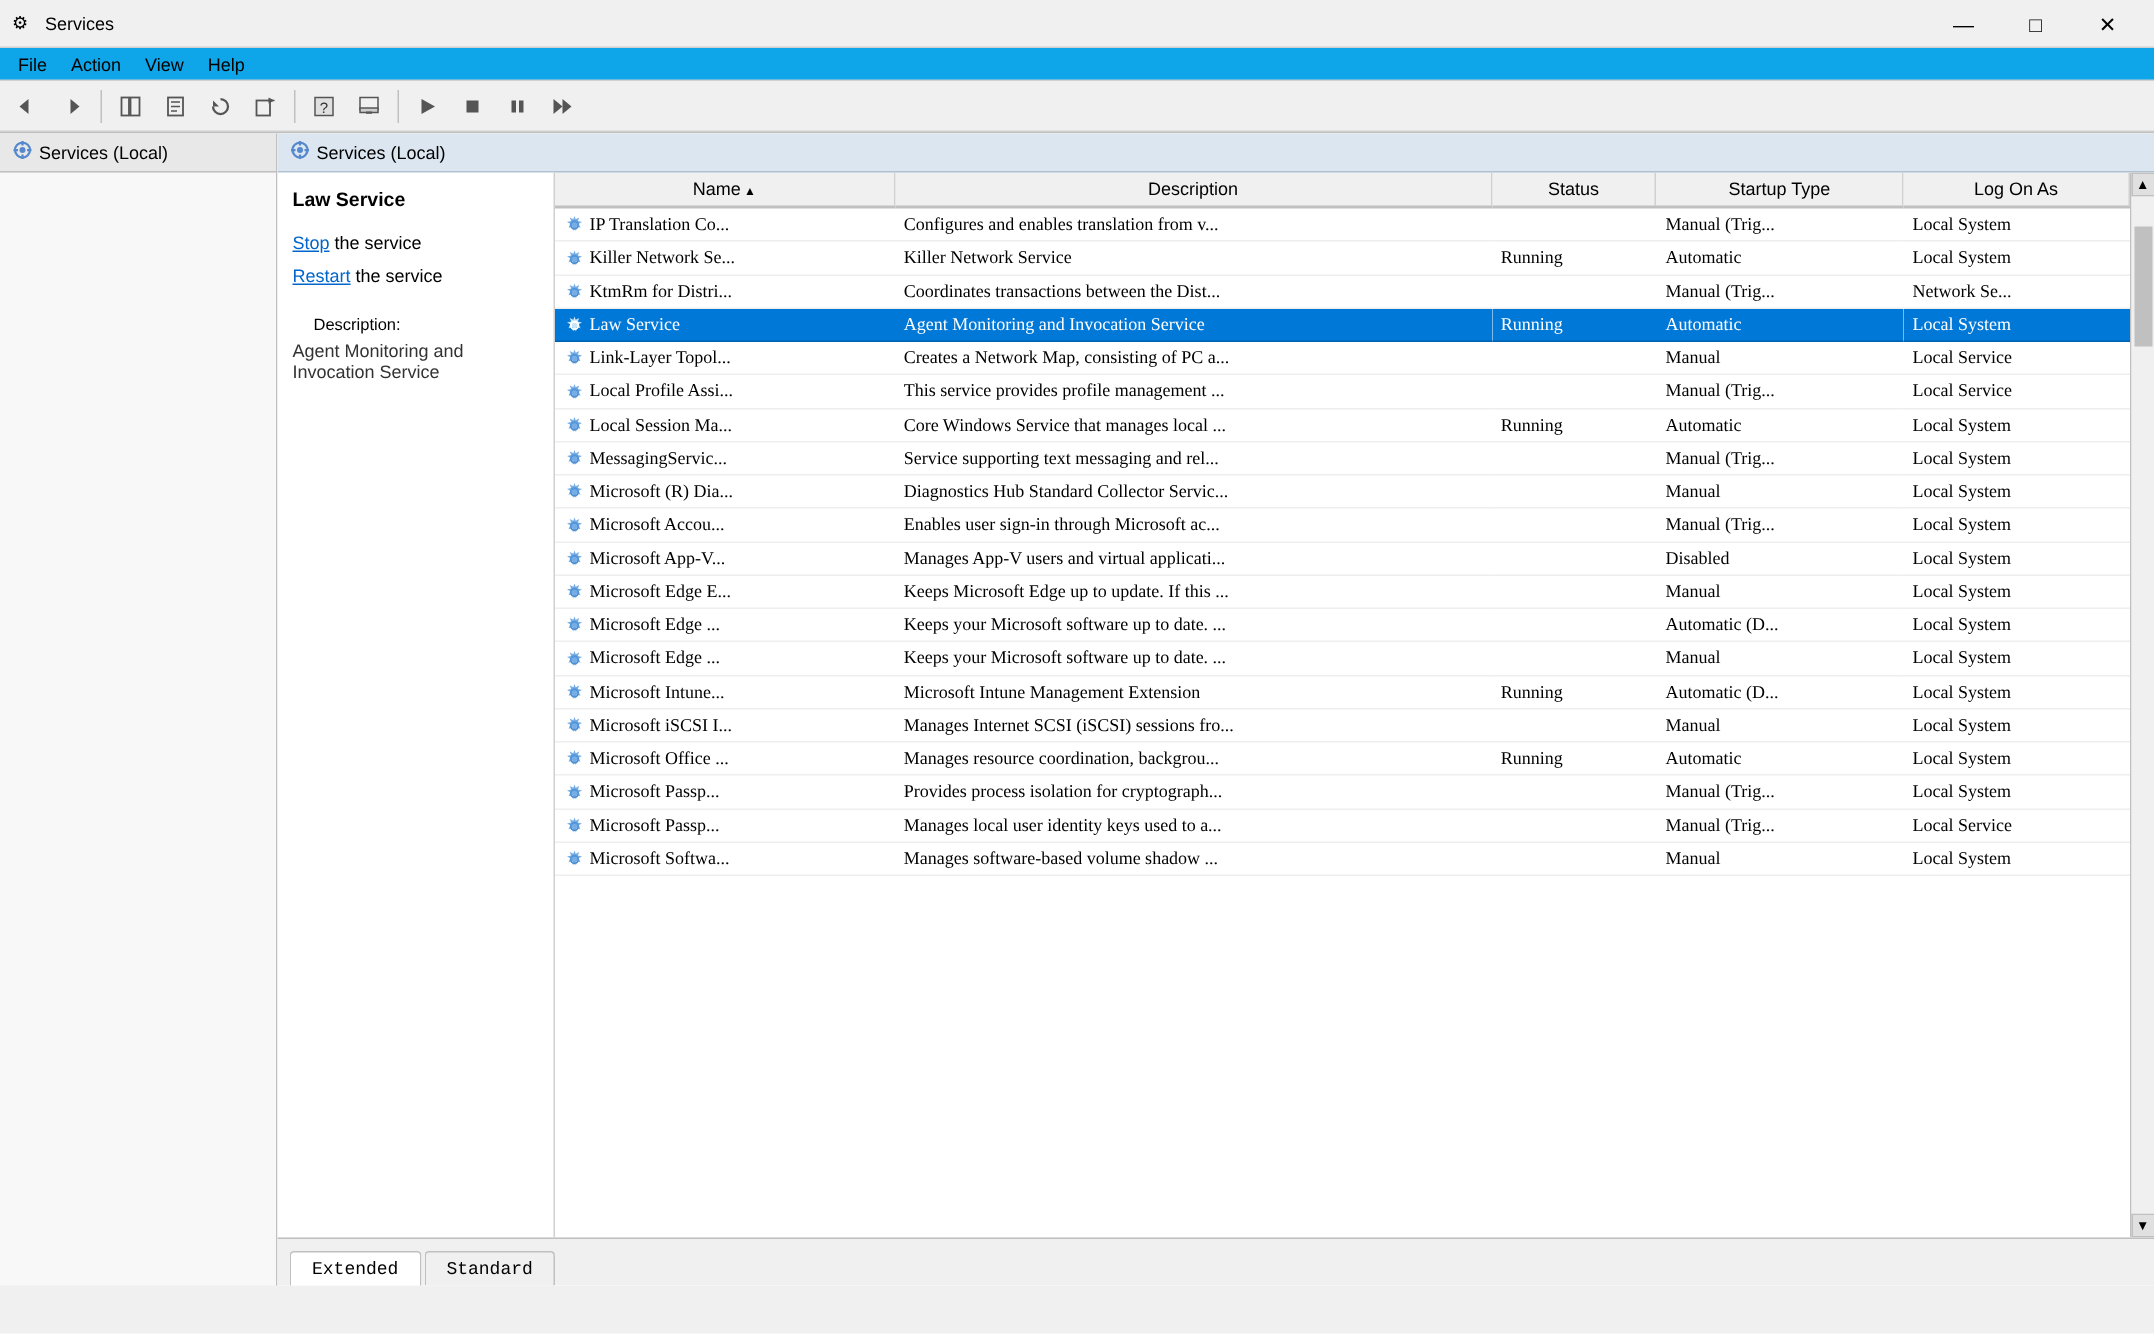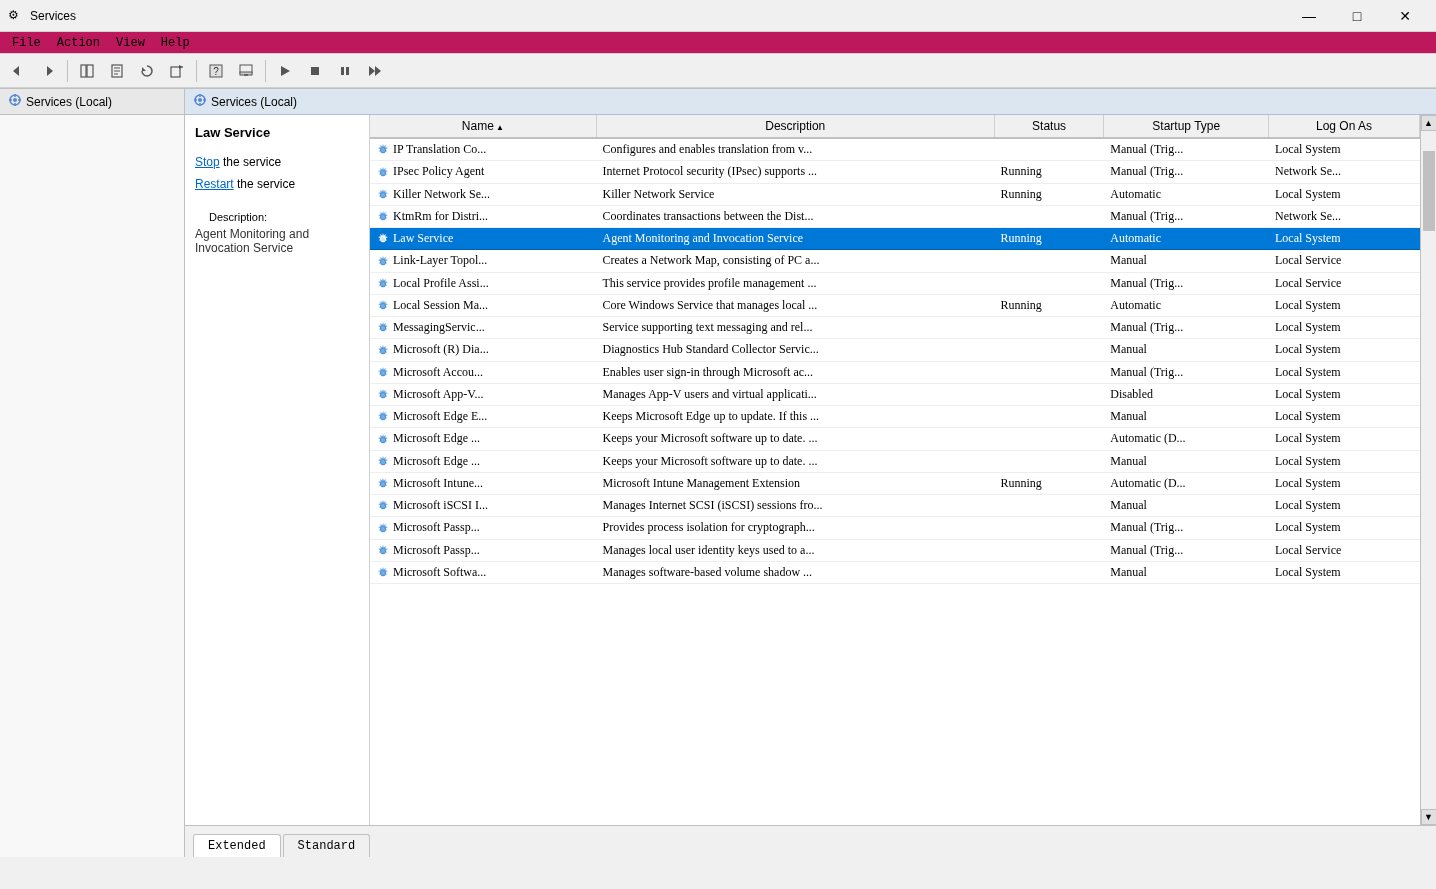--- a/index.html
+++ b/index.html
@@ -46,27 +46,26 @@
       background: transparent;
       cursor: pointer;
       font-size: 14px;
       display: flex;
       align-items: center;
       justify-content: center;
     }
 
     
     .menu-bar {
-      background: #be185d;
+      background: #0ea5e9;
       height: 22px;
       display: flex;
       align-items: center;
       padding: 0 4px;
       border-bottom: 1px solid #d0d0d0;
-      font-family: Liberation Mono, monospace;
     }
     .menu-item {
       padding: 2px 8px;
       cursor: pointer;
       font-size: 12px;
     }
 
     
     .toolbar {
       background: #f0f0f0;
@@ -489,30 +488,20 @@
   </svg></span>IP Translation Co...</td>
                   <td>Configures and enables translation from v...</td>
                   <td></td>
                   <td>Manual (Trig...</td>
                   <td>Local System</td>
                 </tr>
                 <tr>
                   <td><span style="display:inline-block;width:14px;height:14px;margin-right:3px;vertical-align:middle;"><svg width="14" height="14" viewBox="0 0 14 14" xmlns="http://www.w3.org/2000/svg">
     <circle cx="7" cy="7" r="2.5" fill="none" stroke="#4488cc" stroke-width="1.2"></circle>
     <path d="M7,1 L7.8,3.2 L10.2,2 L9.2,4.3 L12,5 L9.8,6.2 L11,8.8 L8.5,8 L8,11 L7,9 L6,11 L5.5,8 L3,8.8 L4.2,6.2 L2,5 L4.8,4.3 L3.8,2 L6.2,3.2 Z" fill="#5599dd" opacity="0.8"></path>
-  </svg></span>IPsec Policy Agent</td>
-                  <td>Internet Protocol security (IPsec) supports ...</td>
-                  <td>Running</td>
-                  <td>Manual (Trig...</td>
-                  <td>Network Se...</td>
-                </tr>
-                <tr>
-                  <td><span style="display:inline-block;width:14px;height:14px;margin-right:3px;vertical-align:middle;"><svg width="14" height="14" viewBox="0 0 14 14" xmlns="http://www.w3.org/2000/svg">
-    <circle cx="7" cy="7" r="2.5" fill="none" stroke="#4488cc" stroke-width="1.2"></circle>
-    <path d="M7,1 L7.8,3.2 L10.2,2 L9.2,4.3 L12,5 L9.8,6.2 L11,8.8 L8.5,8 L8,11 L7,9 L6,11 L5.5,8 L3,8.8 L4.2,6.2 L2,5 L4.8,4.3 L3.8,2 L6.2,3.2 Z" fill="#5599dd" opacity="0.8"></path>
   </svg></span>Killer Network Se...</td>
                   <td>Killer Network Service</td>
                   <td>Running</td>
                   <td>Automatic</td>
                   <td>Local System</td>
                 </tr>
                 <tr>
                   <td><span style="display:inline-block;width:14px;height:14px;margin-right:3px;vertical-align:middle;"><svg width="14" height="14" viewBox="0 0 14 14" xmlns="http://www.w3.org/2000/svg">
     <circle cx="7" cy="7" r="2.5" fill="none" stroke="#4488cc" stroke-width="1.2"></circle>
     <path d="M7,1 L7.8,3.2 L10.2,2 L9.2,4.3 L12,5 L9.8,6.2 L11,8.8 L8.5,8 L8,11 L7,9 L6,11 L5.5,8 L3,8.8 L4.2,6.2 L2,5 L4.8,4.3 L3.8,2 L6.2,3.2 Z" fill="#5599dd" opacity="0.8"></path>
@@ -643,20 +632,30 @@
                   <td>Local System</td>
                 </tr>
                 <tr>
                   <td><span style="display:inline-block;width:14px;height:14px;margin-right:3px;vertical-align:middle;"><svg width="14" height="14" viewBox="0 0 14 14" xmlns="http://www.w3.org/2000/svg">
     <circle cx="7" cy="7" r="2.5" fill="none" stroke="#4488cc" stroke-width="1.2"></circle>
     <path d="M7,1 L7.8,3.2 L10.2,2 L9.2,4.3 L12,5 L9.8,6.2 L11,8.8 L8.5,8 L8,11 L7,9 L6,11 L5.5,8 L3,8.8 L4.2,6.2 L2,5 L4.8,4.3 L3.8,2 L6.2,3.2 Z" fill="#5599dd" opacity="0.8"></path>
   </svg></span>Microsoft iSCSI I...</td>
                   <td>Manages Internet SCSI (iSCSI) sessions fro...</td>
                   <td></td>
                   <td>Manual</td>
+                  <td>Local System</td>
+                </tr>
+                <tr>
+                  <td><span style="display:inline-block;width:14px;height:14px;margin-right:3px;vertical-align:middle;"><svg width="14" height="14" viewBox="0 0 14 14" xmlns="http://www.w3.org/2000/svg">
+    <circle cx="7" cy="7" r="2.5" fill="none" stroke="#4488cc" stroke-width="1.2"></circle>
+    <path d="M7,1 L7.8,3.2 L10.2,2 L9.2,4.3 L12,5 L9.8,6.2 L11,8.8 L8.5,8 L8,11 L7,9 L6,11 L5.5,8 L3,8.8 L4.2,6.2 L2,5 L4.8,4.3 L3.8,2 L6.2,3.2 Z" fill="#5599dd" opacity="0.8"></path>
+  </svg></span>Microsoft Office ...</td>
+                  <td>Manages resource coordination, backgrou...</td>
+                  <td>Running</td>
+                  <td>Automatic</td>
                   <td>Local System</td>
                 </tr>
                 <tr>
                   <td><span style="display:inline-block;width:14px;height:14px;margin-right:3px;vertical-align:middle;"><svg width="14" height="14" viewBox="0 0 14 14" xmlns="http://www.w3.org/2000/svg">
     <circle cx="7" cy="7" r="2.5" fill="none" stroke="#4488cc" stroke-width="1.2"></circle>
     <path d="M7,1 L7.8,3.2 L10.2,2 L9.2,4.3 L12,5 L9.8,6.2 L11,8.8 L8.5,8 L8,11 L7,9 L6,11 L5.5,8 L3,8.8 L4.2,6.2 L2,5 L4.8,4.3 L3.8,2 L6.2,3.2 Z" fill="#5599dd" opacity="0.8"></path>
   </svg></span>Microsoft Passp...</td>
                   <td>Provides process isolation for cryptograph...</td>
                   <td></td>
                   <td>Manual (Trig...</td>

